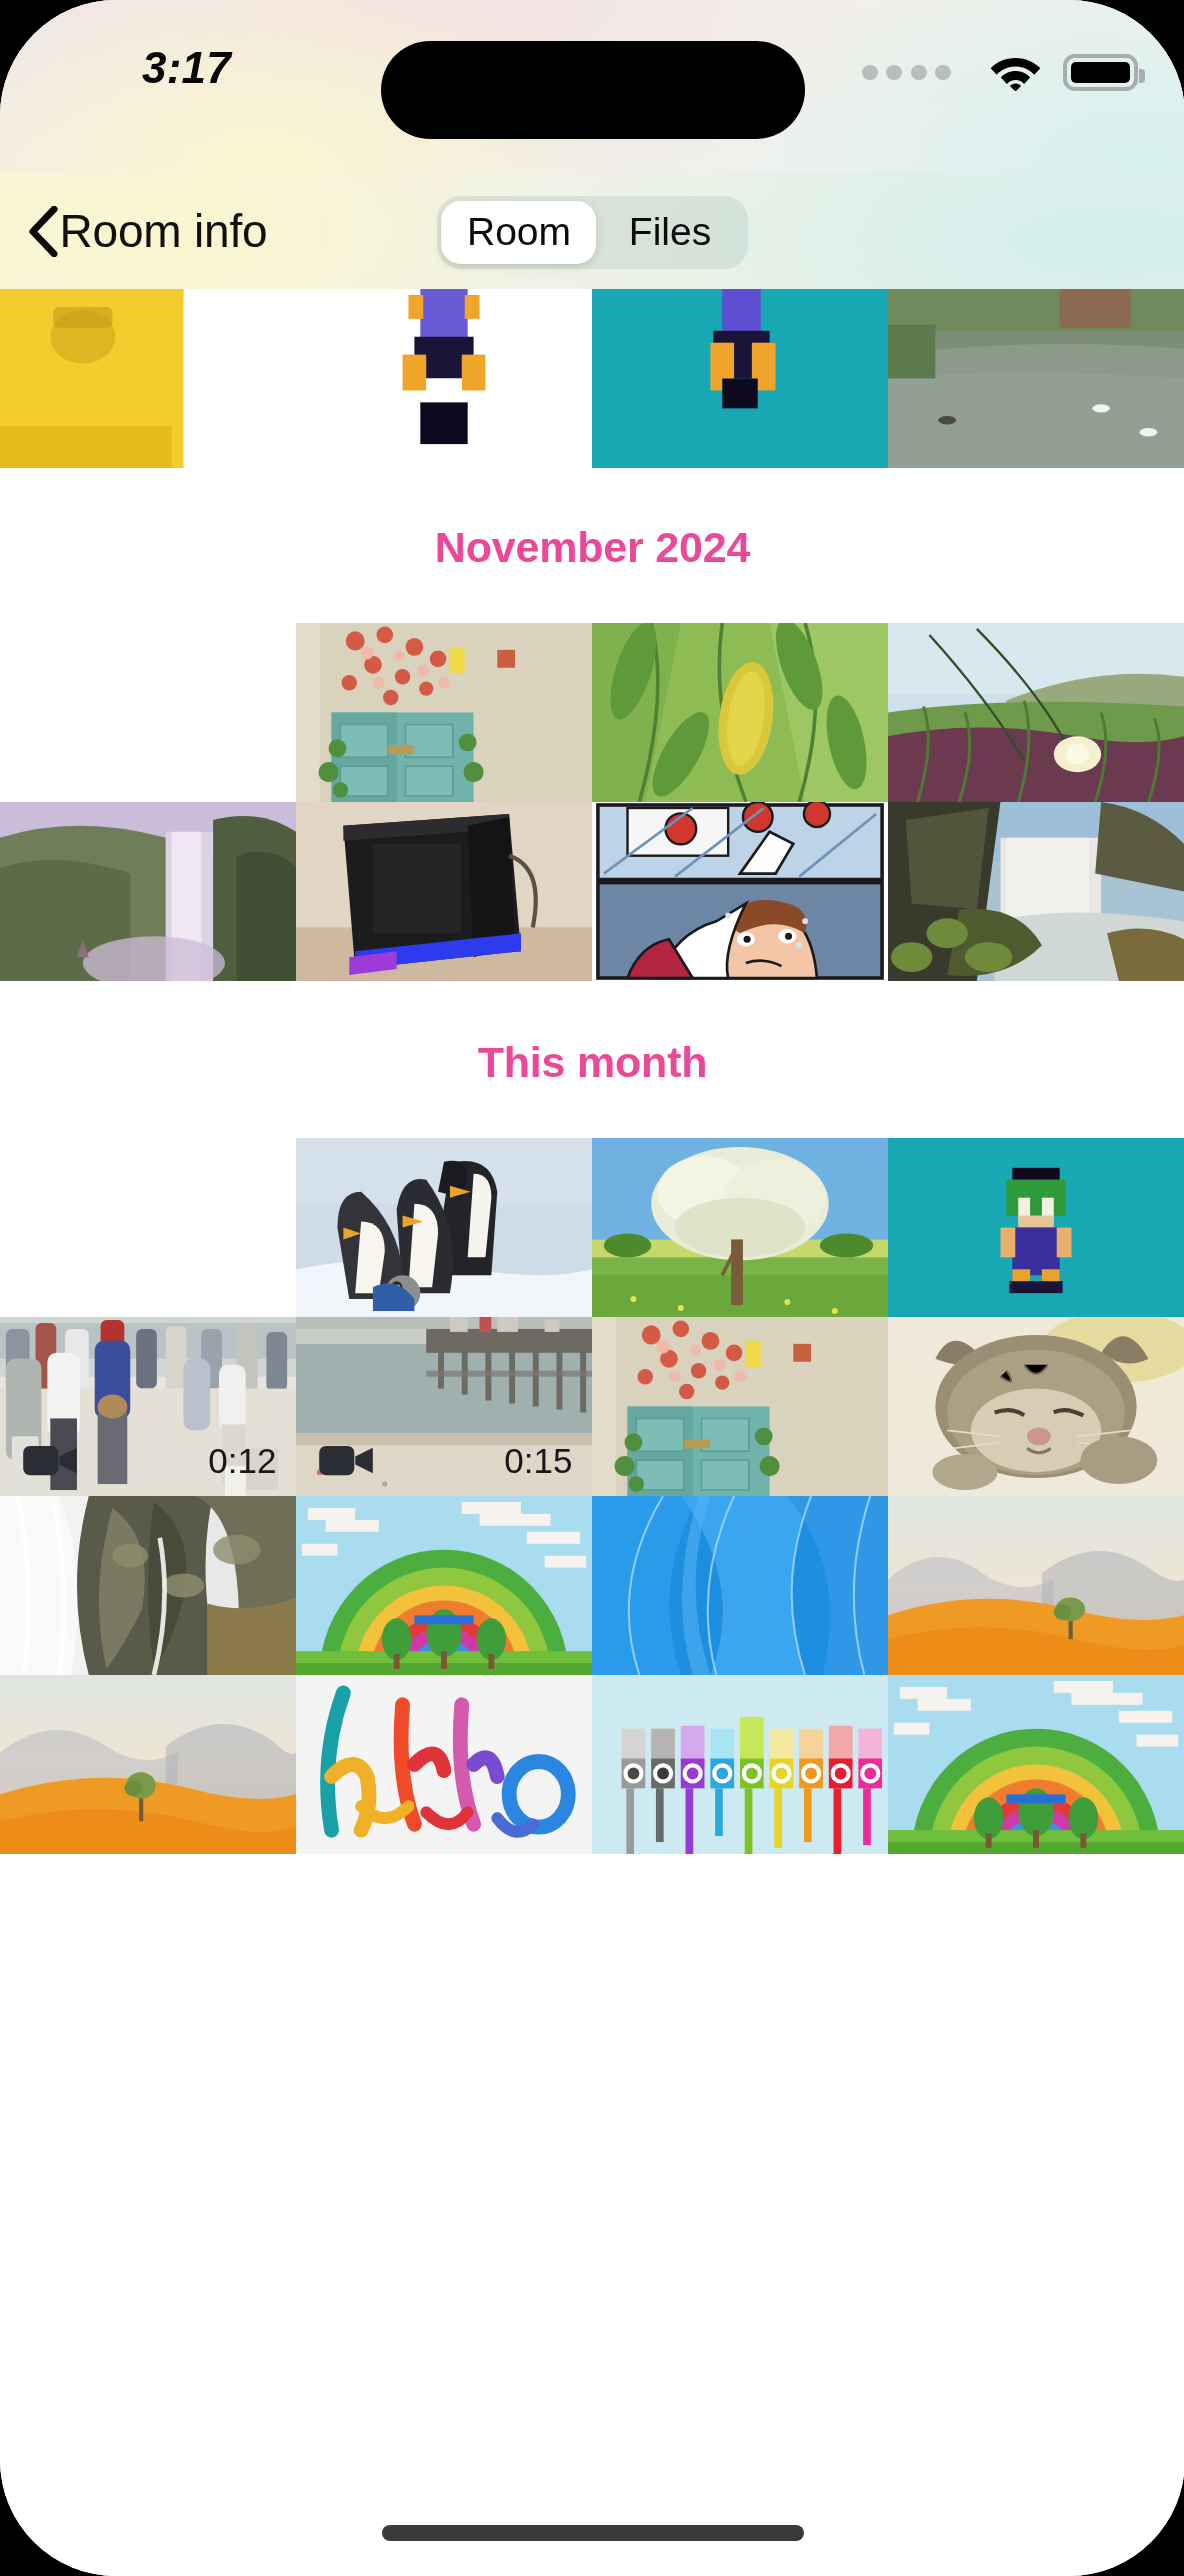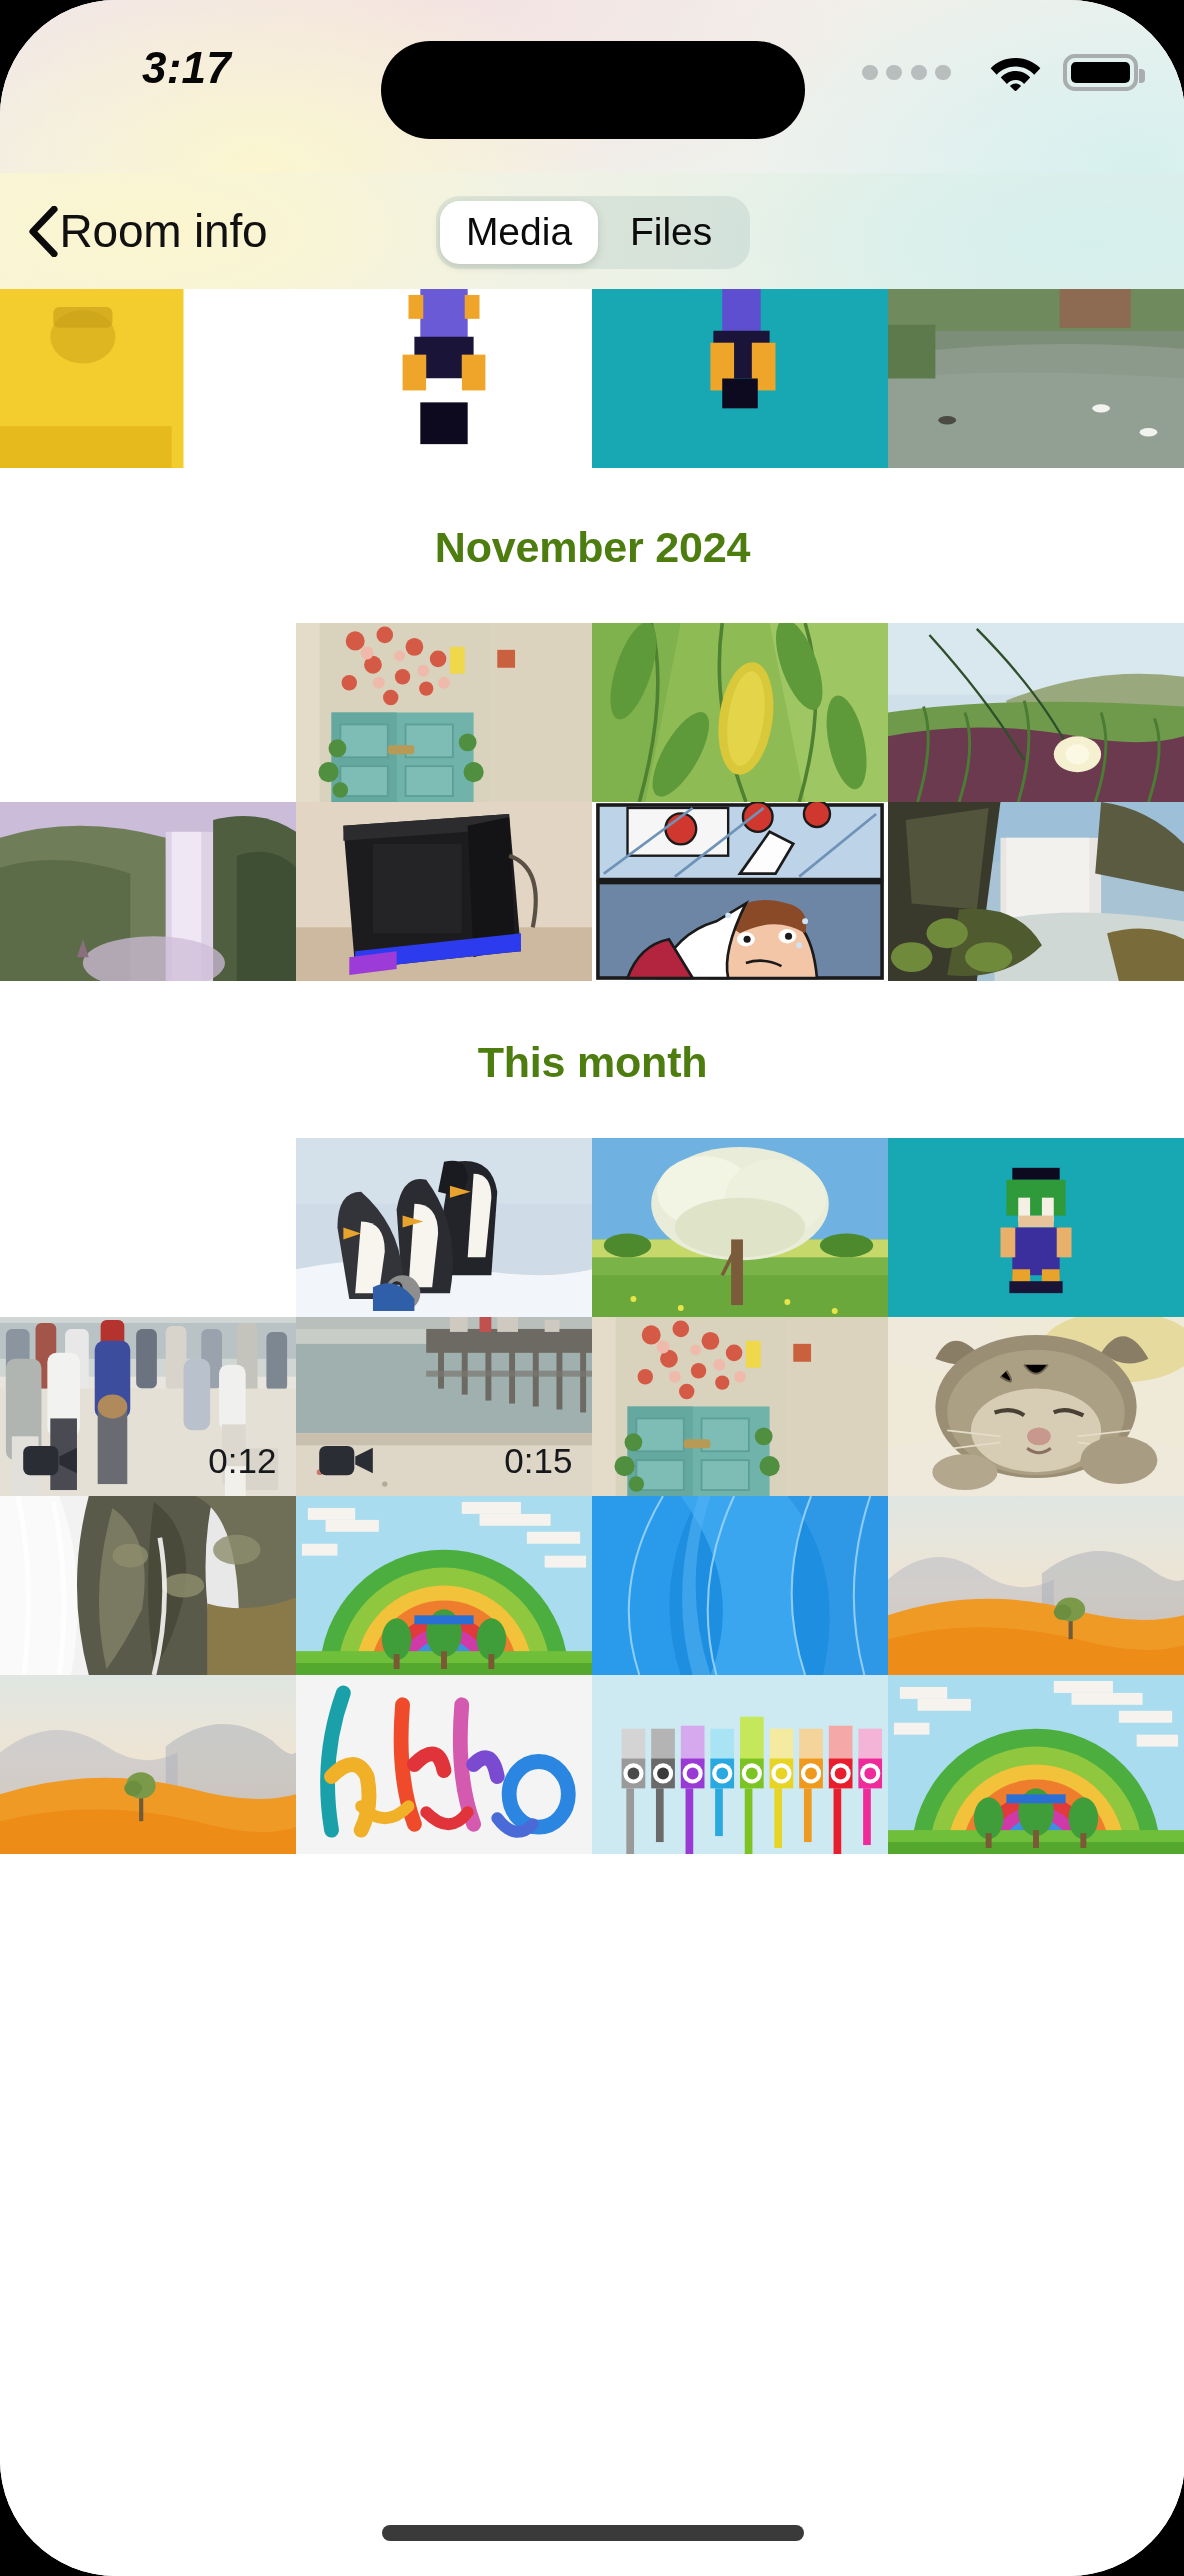--- a/index.html
+++ b/index.html
@@ -160,21 +160,21 @@
     width: 1185px;
     height: 2161px;
     background: #fff;
     overflow: hidden;
   }
   .section-head {
     width: 100%;
     text-align: center;
     font-size: 43px;
     font-weight: 700;
-    color: #4d7c0f;
+    color: #ec4899;
     letter-spacing: -0.2px;
   }
   .grid {
     display: grid;
     grid-template-columns: repeat(4, 296px);
     width: 1085px;
     text-align: center;
   }
   .cell {
     position: relative;
@@ -255,21 +255,21 @@
   </div>
 
   <div id="nav-bar">
     <div id="back-btn">
       <svg class="chevron-left" viewBox="0 0 34 52">
         <path d="M29 3 L7 26 L29 49" stroke="#0b0b0b" stroke-width="7" fill="none" stroke-linecap="round" stroke-linejoin="round"></path>
       </svg>
       <span id="back-label">Room info</span>
     </div>
     <div id="segmented">
-      <div class="seg active">Media</div>
+      <div class="seg active">Room</div>
       <div class="seg">Files</div>
     </div>
   </div>
 
   <div id="content">
 
     <div class="grid">
       <div class="cell">
         <svg class="thumb" viewBox="0 0 100 60" preserveAspectRatio="none">
           <rect width="100" height="60" fill="#fff"></rect>

